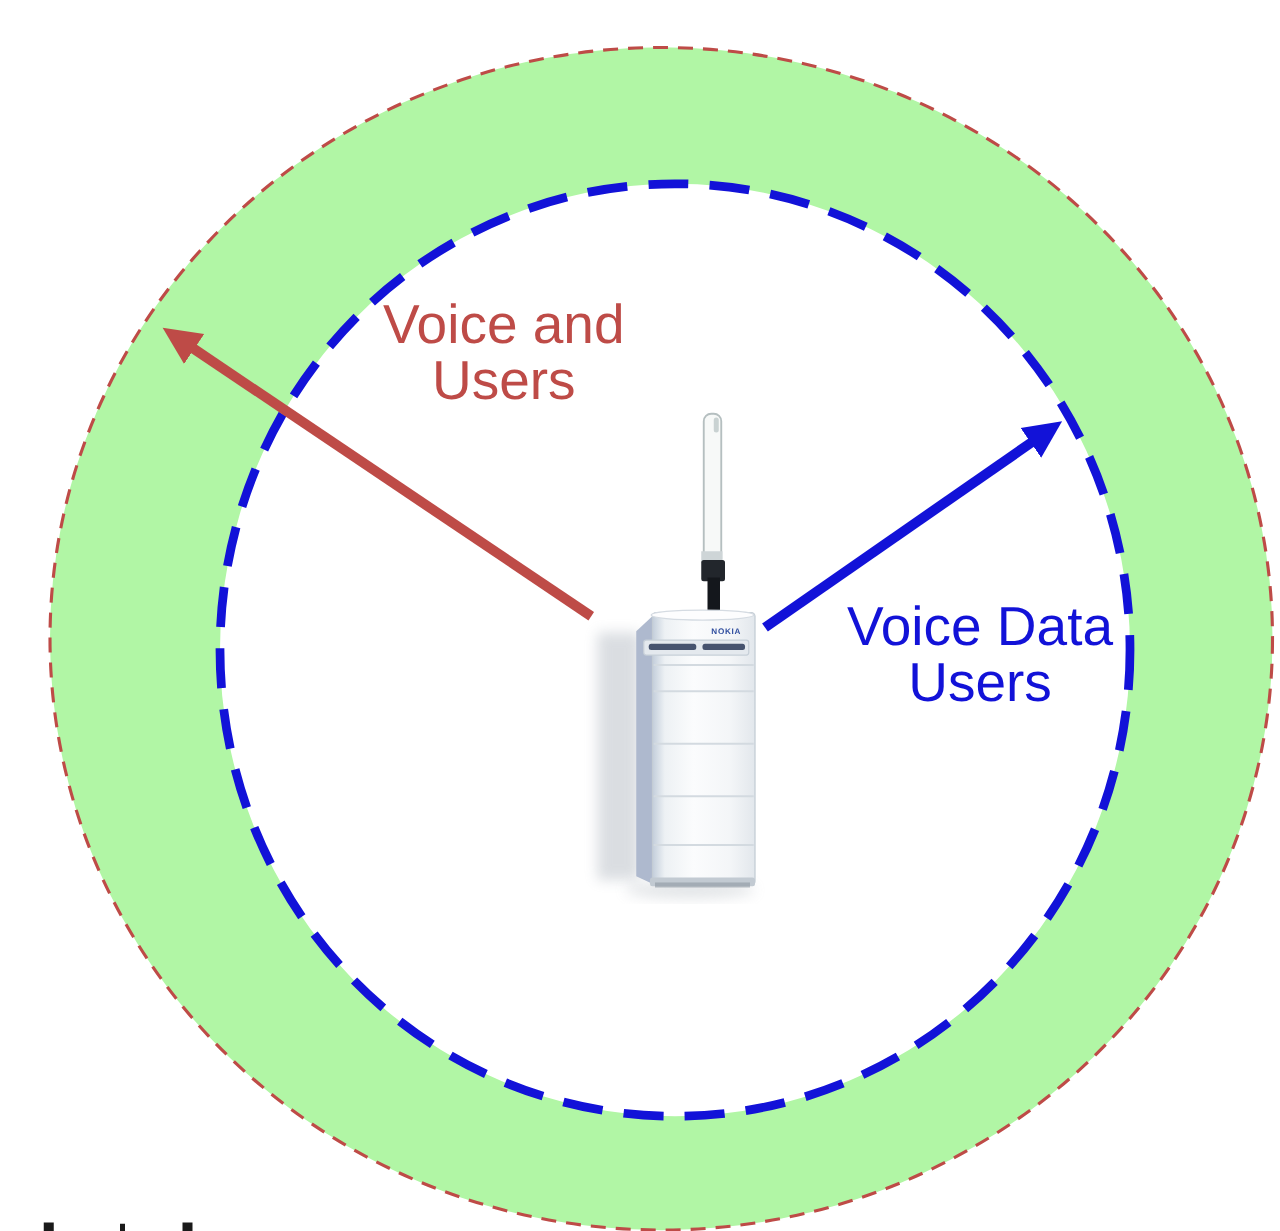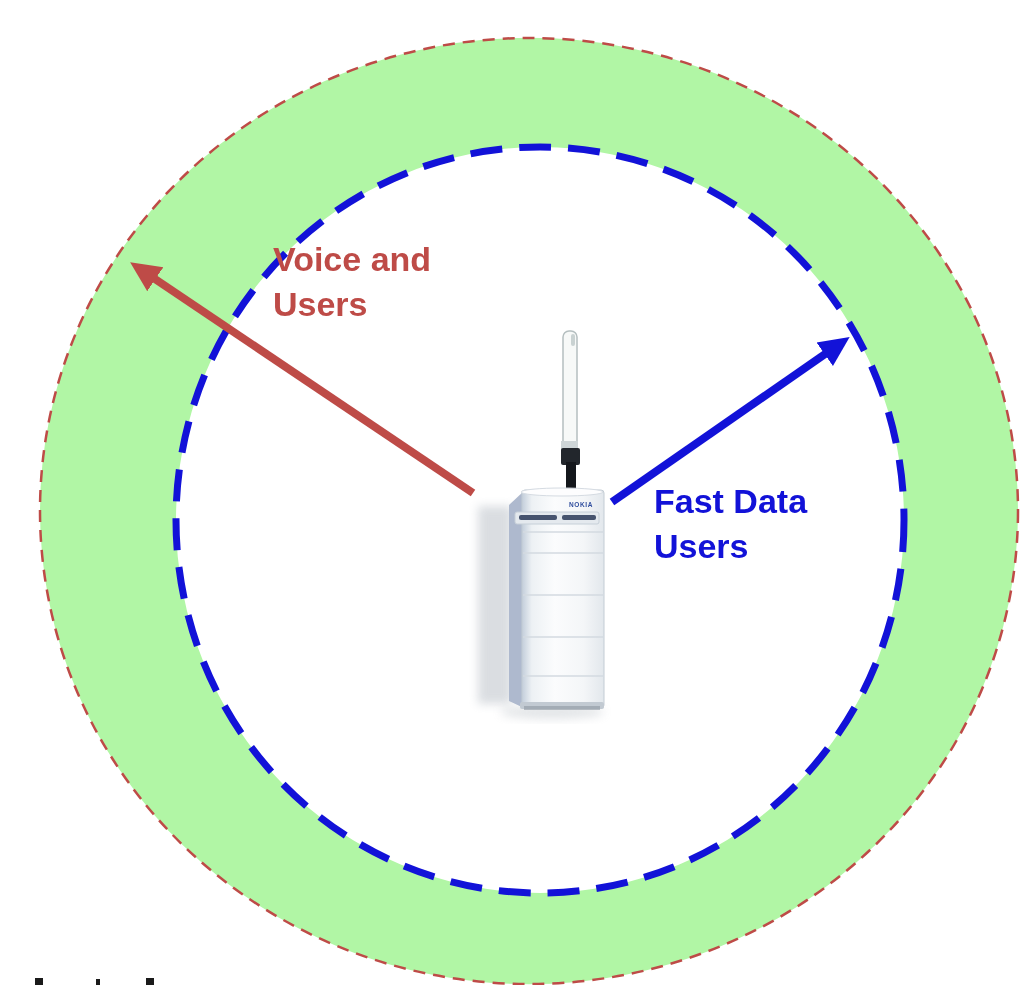--- a/index.html
+++ b/index.html
@@ -33,23 +33,24 @@
     stroke-dasharray: 32 17;
   }
   .arrow-line {
     fill: none;
     stroke-width: 8;
     stroke-linecap: butt;
   }
   .zone-label {
     position: absolute;
     width: 260px;
-    font-size: 34px;
+    text-align: center;
+    font-size: 44px;
     line-height: 45px;
-    font-weight: 700;
+    font-weight: 400;
     letter-spacing: 0px;
   }
   .zone-label span { display: block; }
   .label-red  { color: #BE4B47; }
   .label-blue { color: #1212D8; }
   .voice-label { left: 273px; top: 237px; }
   .fast-label  { left: 654px; top: 479px; }
   .nokia-brand {
     font-family: "Liberation Sans", sans-serif;
     font-size: 6.5px;
@@ -134,21 +135,21 @@
       </g>
     </g>
   </svg>
 
   <div class="zone-label label-red voice-label">
     <span>Voice and</span>
     <span>Users</span>
   </div>
 
   <div class="zone-label label-blue fast-label">
-    <span>Fast Data</span>
+    <span>Voice Data</span>
     <span>Users</span>
   </div>
 
   <div class="clip-mark m1"></div>
   <div class="clip-mark m2"></div>
   <div class="clip-mark m3"></div>
 
 </div>
 
 </body></html>

